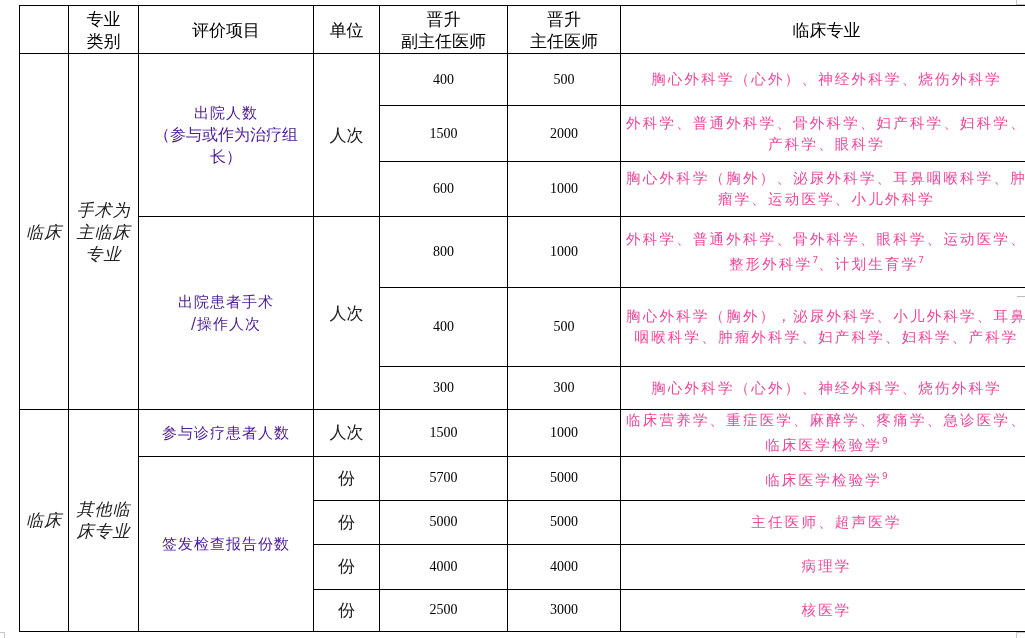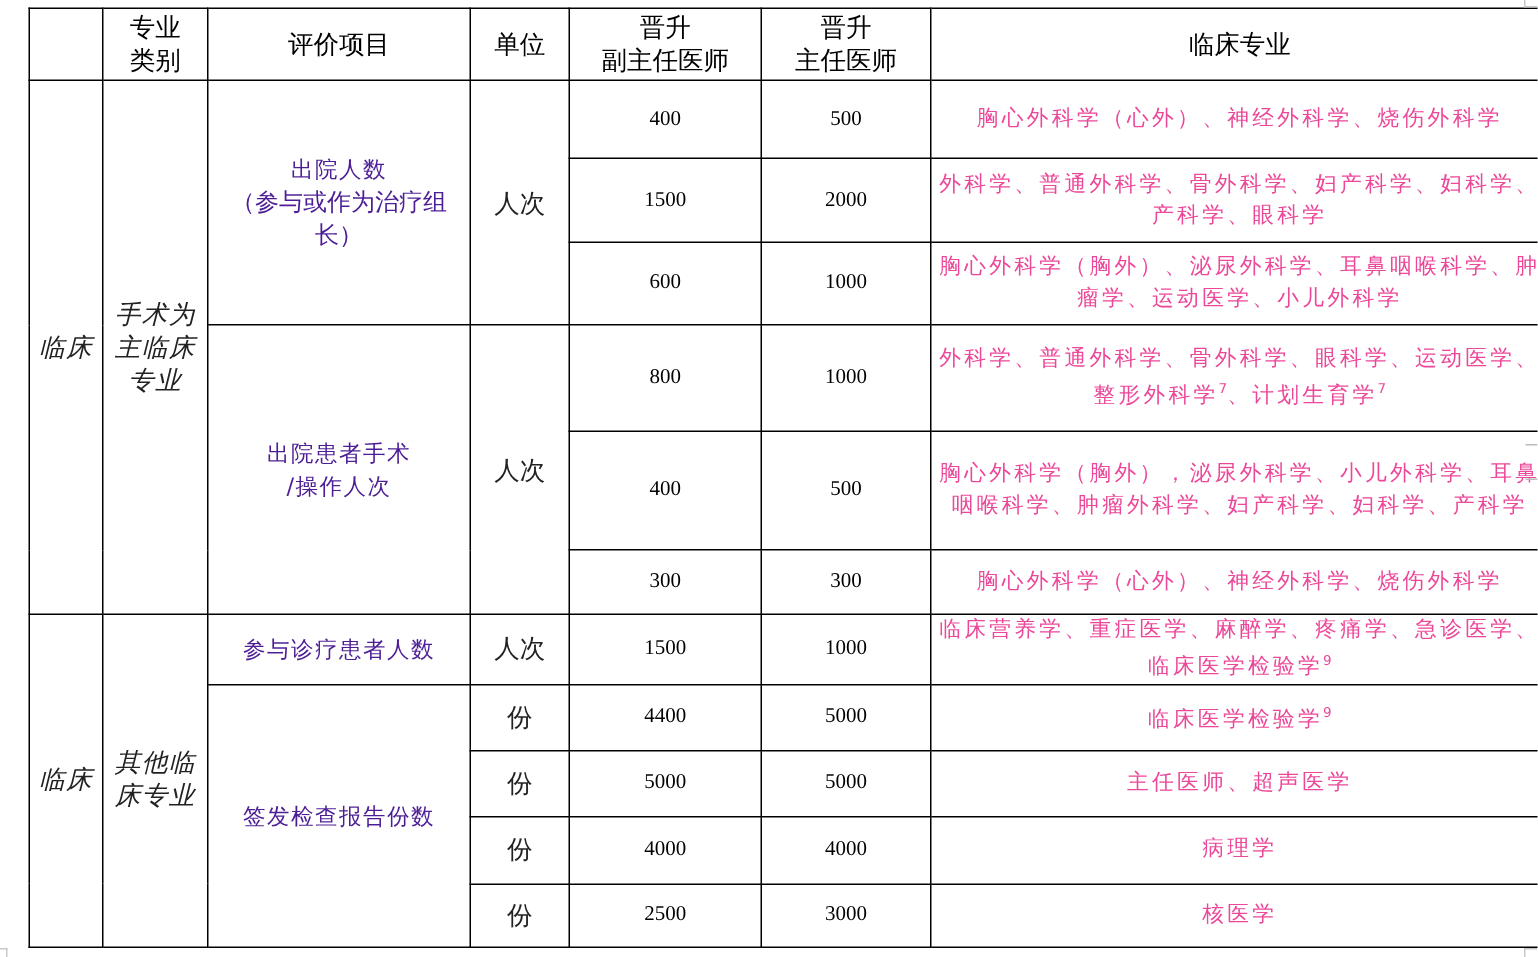--- a/index.html
+++ b/index.html
@@ -109,21 +109,21 @@
     </td>
     <td class="txt">参与诊疗患者人数</td>
     <td class="unit">人次</td>
     <td class="num">1500</td>
     <td class="num">1000</td>
     <td class="spec"><span>临床营养学、重症医学、麻醉学、疼痛学、急诊医学、临床医学检验学</span><sup>9</sup></td>
   </tr>
   <tr style="height:44px">
     <td class="txt" rowspan="4">签发检查报告份数</td>
     <td class="unit">份</td>
-    <td class="num">4400</td>
+    <td class="num">5700</td>
     <td class="num">5000</td>
     <td class="spec"><span>临床医学检验学</span><sup>9</sup></td>
   </tr>
   <tr style="height:44px">
     <td class="unit">份</td>
     <td class="num">5000</td>
     <td class="num">5000</td>
     <td class="spec">主任医师、超声医学</td>
   </tr>
   <tr style="height:45px">

